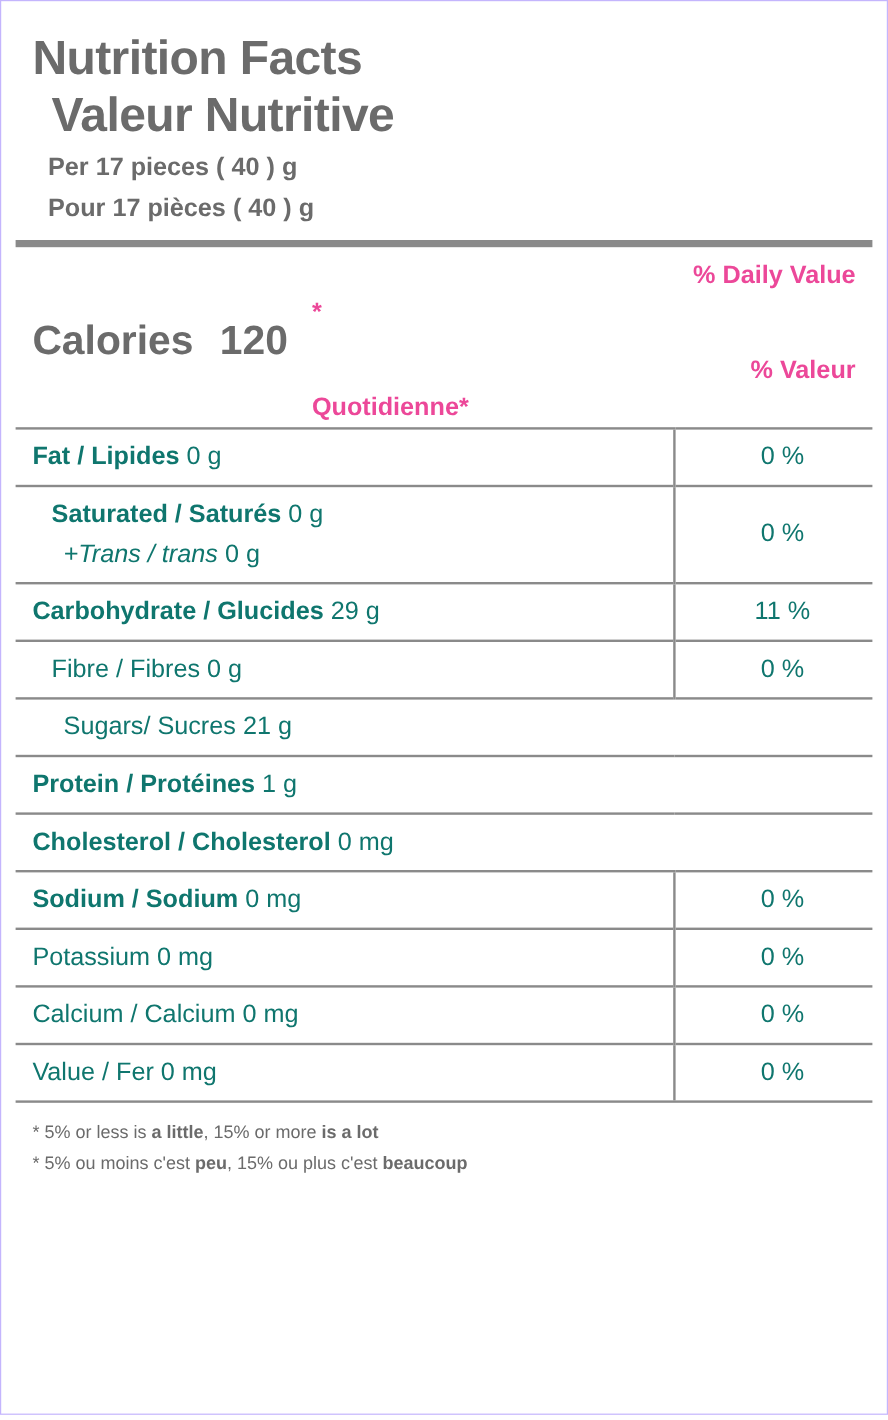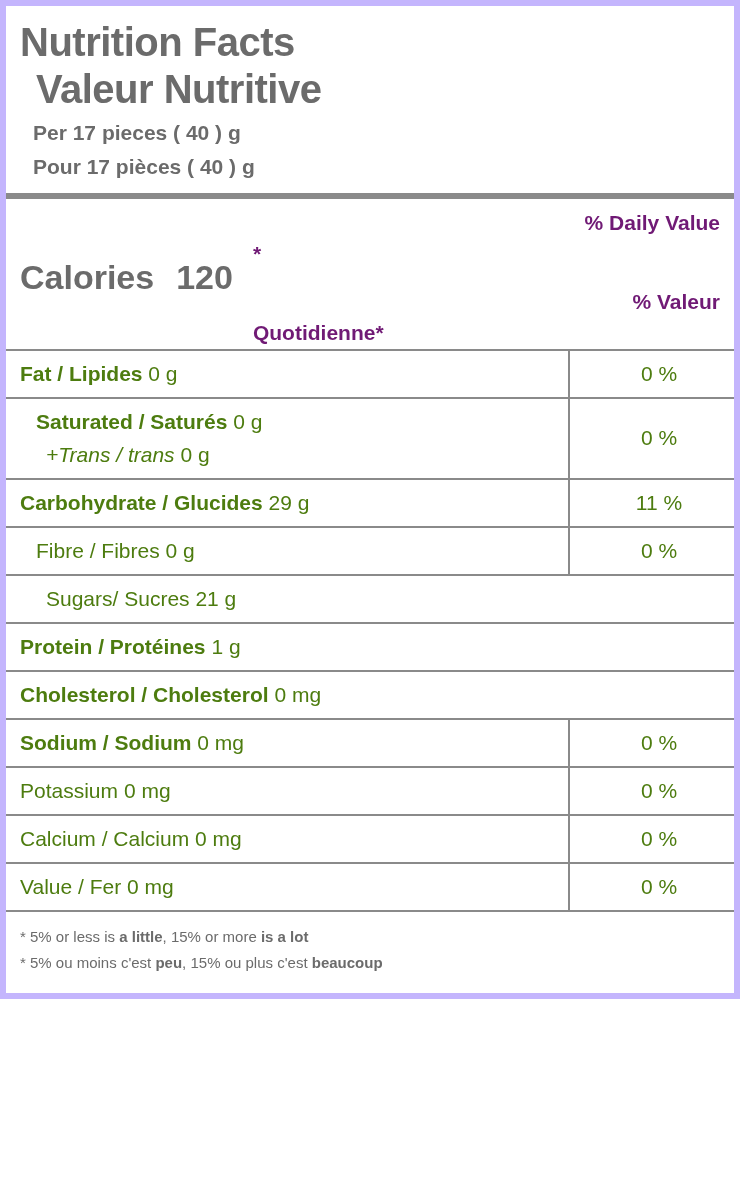--- a/index.html
+++ b/index.html
@@ -11,24 +11,24 @@
     font-family: "Liberation Sans", sans-serif;
     color: #6b6b6b;
     width: 740px;
     height: 1183px;
     overflow: hidden;
   }
 
   .panel {
     box-sizing: border-box;
     width: 740px;
-    height: 999px;
-    border: 6px solid #c4b5fd;
+    height: 1179px;
+    border: 1px solid #c4b5fd;
     background: #ffffff;
-    padding: 0;
+    padding: 12px;
   }
 
   .pad {
     padding: 0 14px;
   }
 
   .title-1 {
     font-size: 40px;
     font-weight: bold;
     line-height: 1.1;
@@ -72,42 +72,42 @@
     color: #6b6b6b;
     white-space: nowrap;
   }
   .calories .cal-num {
     margin-left: 22px;
   }
   .dv-block {
     text-align: right;
     font-size: 21px;
     font-weight: bold;
-    color: #701a75;
+    color: #ec4899;
     line-height: 1.5;
     flex: 1;
     padding-left: 20px;
   }
   .dv-line-left {
     text-align: left;
   }
   .dv-spacer {
     height: 16px;
   }
 
   table.nutri {
     width: 100%;
     border-collapse: collapse;
     table-layout: fixed;
   }
   table.nutri td {
     border-top: 2px solid #8a8a8a;
     vertical-align: middle;
     font-size: 21px;
-    color: #4d7c0f;
+    color: #0f766e;
     padding: 11px 0 11px 14px;
   }
   td.val {
     width: 150px;
     border-left: 2px solid #8a8a8a;
     text-align: center;
     padding-left: 0;
     padding-right: 0;
   }
   td.noval {

